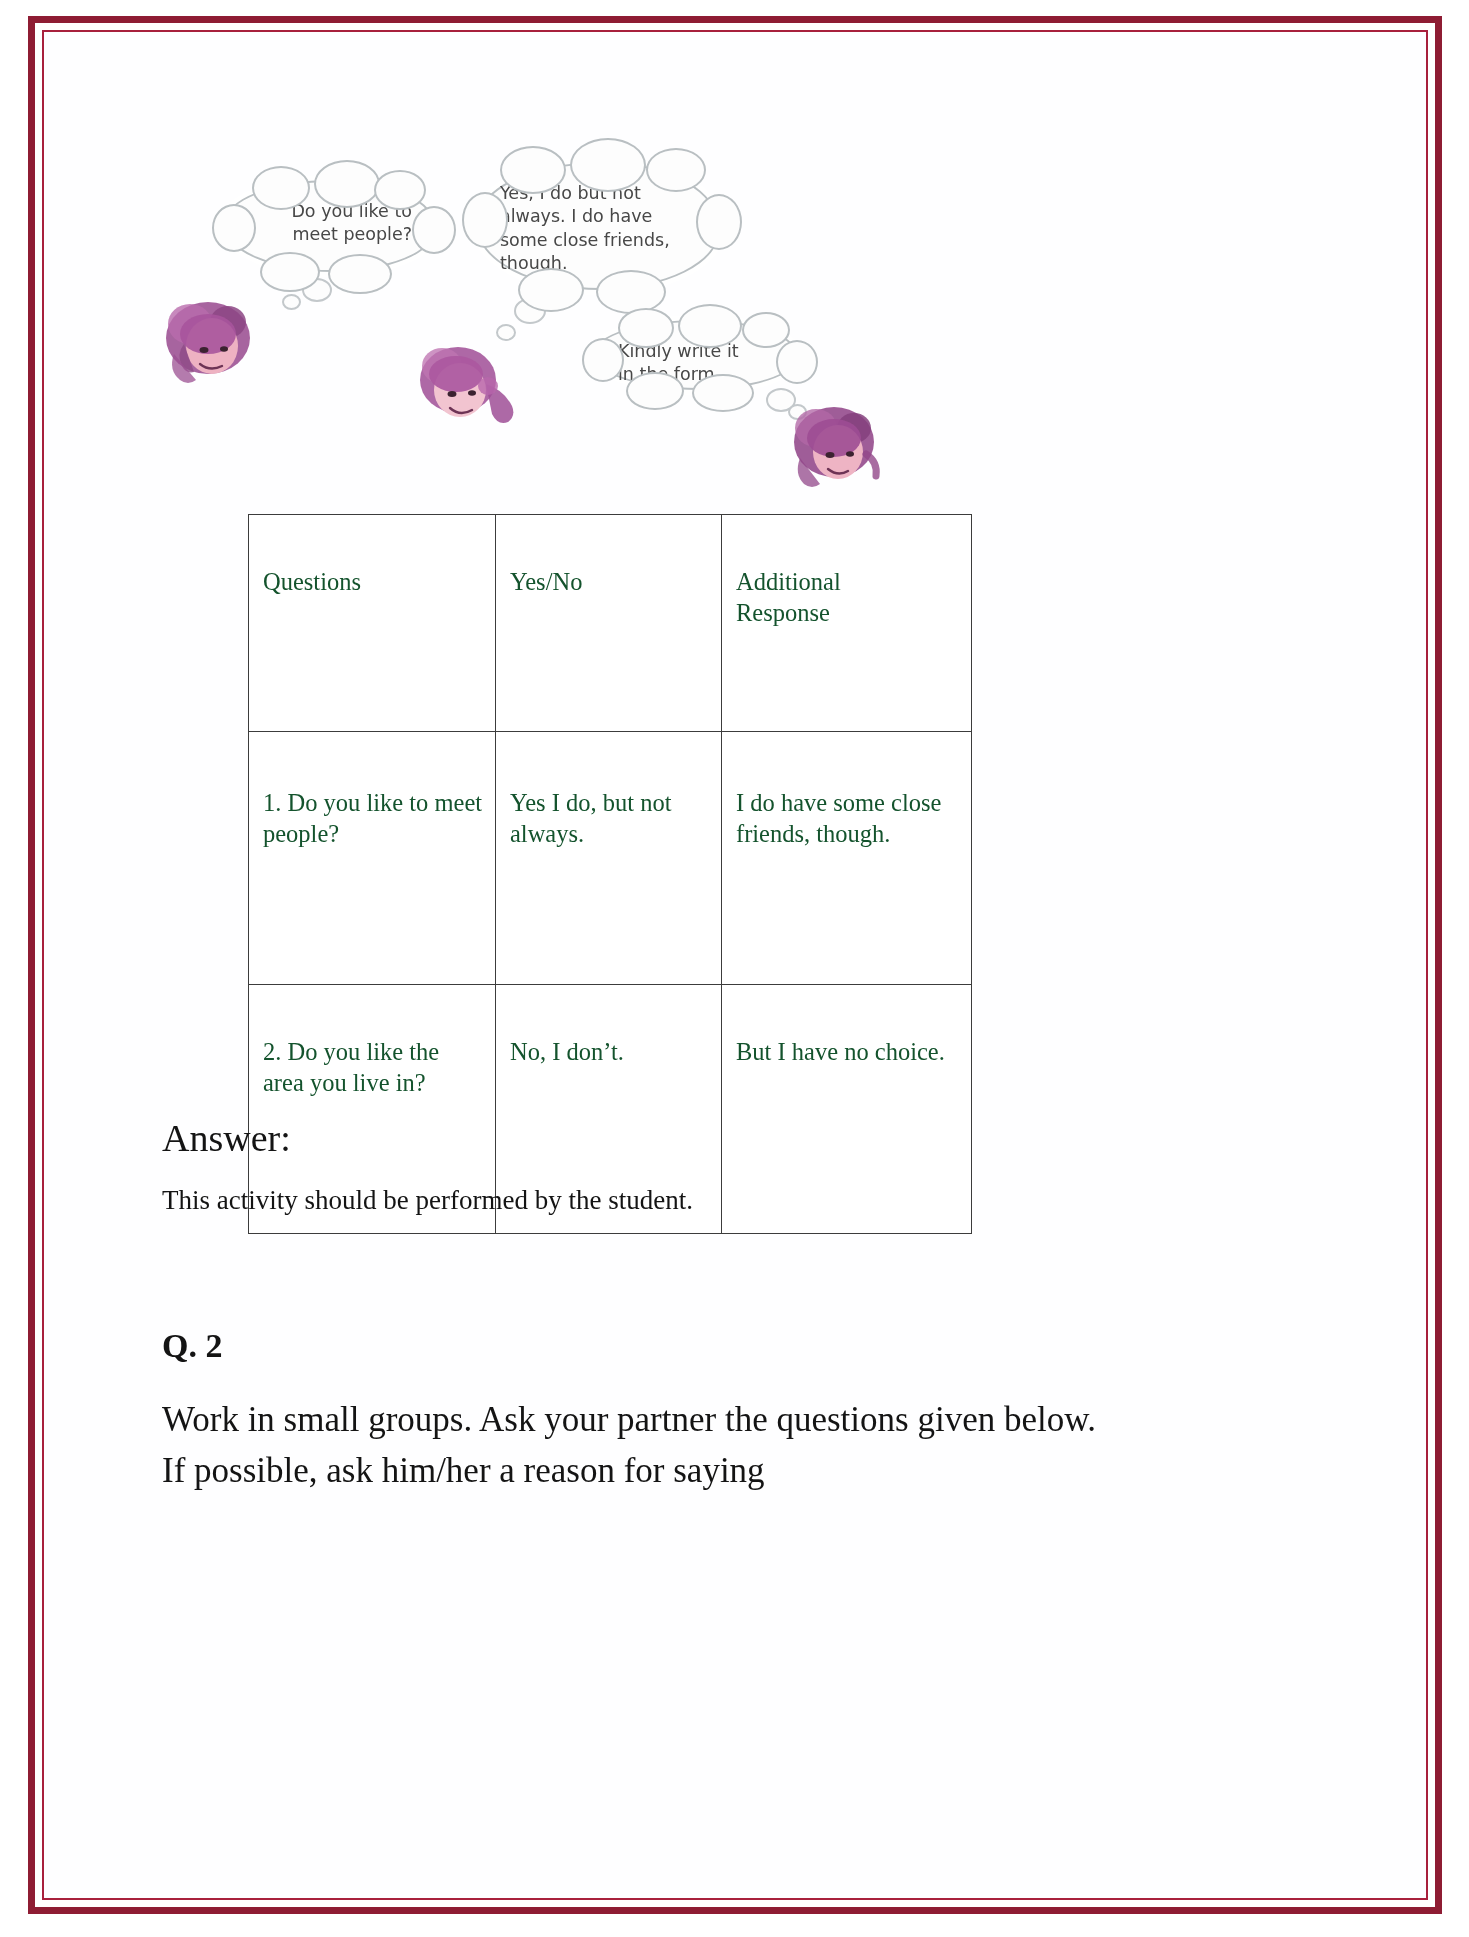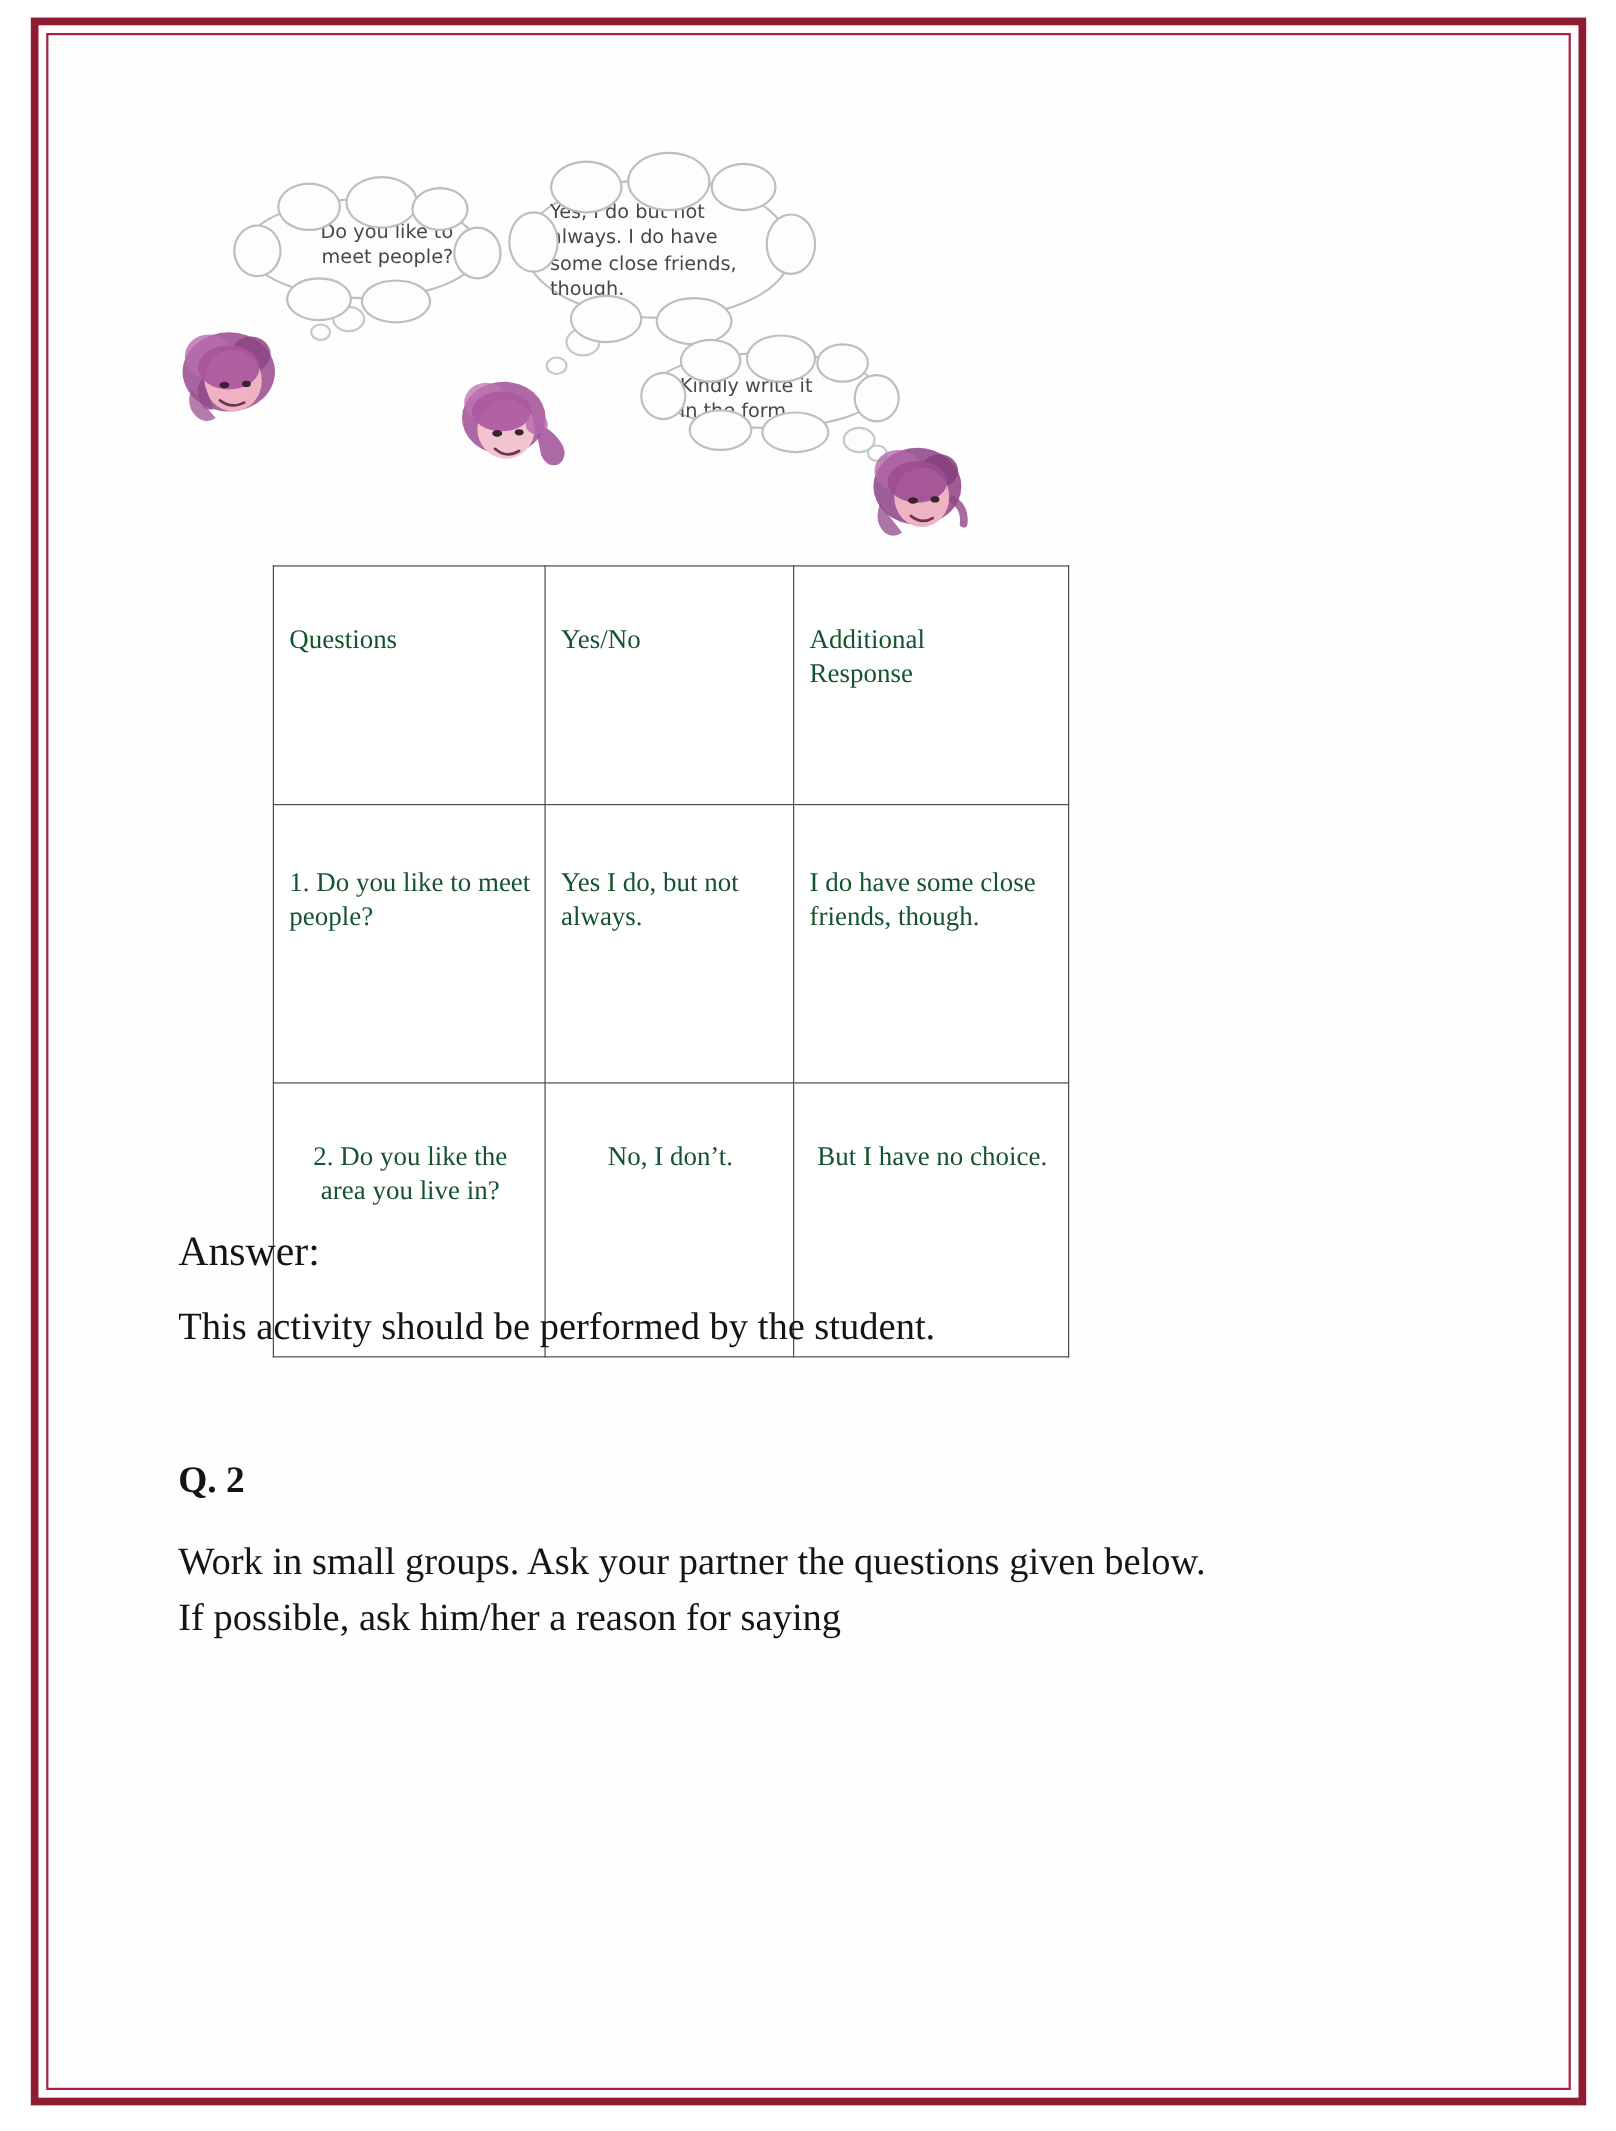--- a/index.html
+++ b/index.html
@@ -135,37 +135,37 @@
     line-height: 1.26;
     color: #14532d;
     font-weight: normal;
     text-align: left;
   }
   #response-table .col-q { width: 220px; }
   #response-table .col-yn { width: 199px; }
   #response-table .col-ar { width: 223px; }
   #response-table thead td { height: 164px; padding-top: 52px; }
   #response-table tbody td { height: 196px; padding-top: 56px; }
-  #response-table tbody tr.row-2 td { height: 196px; padding-top: 52px; text-align: center; }
+  #response-table tbody tr.row-2 td { height: 196px; padding-top: 52px; }
 
   
   .doc-text {
     position: absolute;
     left: 118px;
     font-family: "Liberation Serif", serif;
     color: #141414;
   }
   #answer-label {
     top: 1084px;
     font-size: 38px;
     line-height: 1.2;
   }
   #answer-body {
     top: 1152px;
-    font-size: 35px;
+    font-size: 27px;
     line-height: 1.25;
     width: 1120px;
   }
   #q2-heading {
     top: 1294px;
     font-size: 34px;
     font-weight: bold;
     line-height: 1.2;
   }
   #q2-body {

